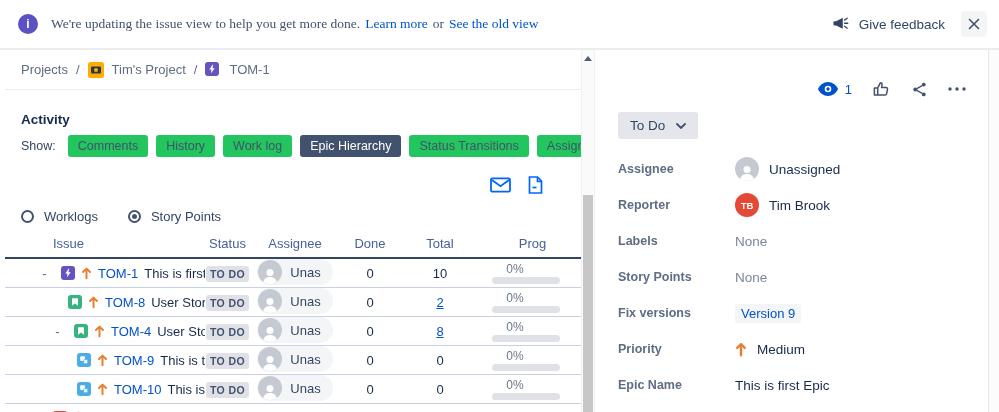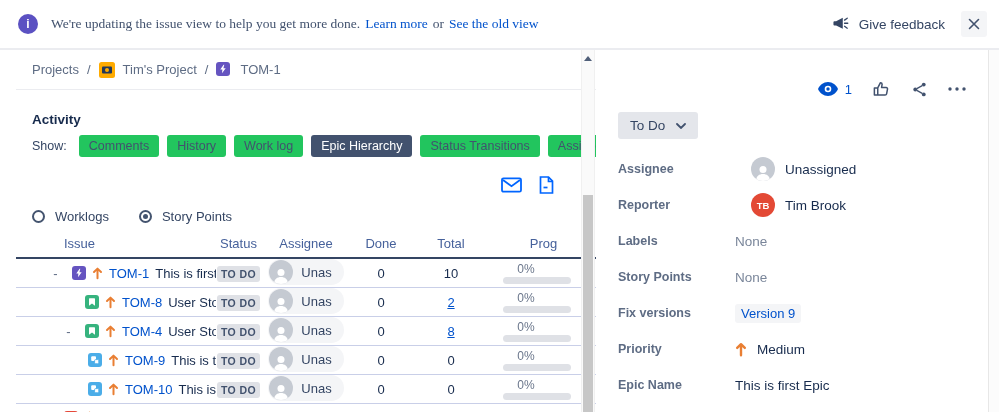--- a/index.html
+++ b/index.html
@@ -13,21 +13,21 @@
   .info-badge { width:20px; height:20px; border-radius:50%; background:#5B51C2; color:#fff; font-size:12px;
                 font-weight:700; display:flex; align-items:center; justify-content:center; }
   .banner-msg { font-size:13.5px; color:#42526E; display:flex; gap:5px;font-family:Liberation Serif, serif; }
   .link { color:#0052CC; cursor:pointer; text-decoration:none; }
   .banner-right { display:flex; align-items:center; gap:16px; padding-right:12px; }
   .give-feedback { display:flex; align-items:center; gap:9px; color:#344563; font-size:13.5px; cursor:pointer; }
   .close-btn { width:26px; height:26px; border-radius:3px; background:#F4F5F7; display:flex;
                align-items:center; justify-content:center; cursor:pointer; }
 
   
-  .left-panel { position:absolute; top:50px; left:16px; width:580px; height:362px; overflow:hidden; }
+  .left-panel { position:absolute; top:50px; left:5px; width:580px; height:362px; overflow:hidden; }
   .breadcrumb { height:40px; display:flex; align-items:center; gap:8px; padding-left:16px;
                 border-bottom:1px solid #EBECF0; font-size:13px; color:#5E6C84; }
   .crumb { color:#5E6C84; cursor:pointer; display:flex; align-items:center; gap:8px; }
   .crumb-sep { color:#5E6C84; }
   .bc-icon { display:inline-flex; width:16px; height:16px; }
 
   .activity-title { margin:22px 0 0 16px; font-size:13.5px; font-weight:700; color:#172B4D; }
   .tabs-row { display:flex; align-items:center; gap:8px; margin:8px 0 0 16px; font-size:12.5px; }
   .show-label { color:#344563; margin-right:4px; }
   .tab { background:#22c55e; color:#42526E; border-radius:3px; padding:4px 10px; cursor:pointer; white-space:nowrap; }
@@ -82,21 +82,21 @@
   .action-btn { display:inline-flex; align-items:center; cursor:pointer; }
   .watch { display:flex; align-items:center; gap:7px; color:#0052CC; font-size:13px; cursor:pointer; }
   .status-btn { display:inline-flex; align-items:center; gap:11px; background:#E4E6EB; border-radius:3px;
                 padding:6px 12px; margin:14px 0 0 18px; color:#344563; font-size:13.5px; cursor:pointer; }
   .fields { margin-top:12px; }
   .field-row { display:flex; align-items:center; height:36px; padding-left:18px; }
   .field-label { width:117px; flex:none; font-size:12.5px; font-weight:700; color:#5E6C84; }
   .field-value { display:flex; align-items:center; gap:10px; font-size:13.5px; color:#172B4D; }
   .muted { color:#7A869A; }
   .chip-link { color:#0052CC; background:#F4F5F7; border-radius:3px; padding:2px 6px; font-size:13px; cursor:pointer; }
-  .avatar-sm { width:24px; height:24px; border-radius:50%; flex:none;margin-left:16px; }
+  .avatar-sm { width:24px; height:24px; border-radius:50%; flex:none; }
   .avatar-initials { background:#E34935; color:#fff; font-size:9.5px; font-weight:700; display:flex;
                      align-items:center; justify-content:center; }
   .right-edge { position:absolute; top:50px; left:988px; width:11px; height:362px; background:#FCFCFC;
                 border-left:1px solid #E7E7E7; }
 </style>
 </head>
 <body>
 
 <div class="canvas">
 
@@ -234,21 +234,21 @@
               <span>Unas</span>
             </span></div>
           <div class="c-done">0</div>
           <div class="c-total">10</div>
           <div class="c-prog">
             <span class="prog-label">0%</span>
             <div class="prog-bar"></div>
           </div>
         </div>
         <div class="trow">
-          <div class="c-issue" style="padding-left: 63px; margin-left: 6px;">
+          <div class="c-issue" style="padding-left: 63px;">
             <span class="type-icon">
               <svg width="14" height="14" viewBox="0 0 14 14">
                 <rect width="14" height="14" rx="3" fill="#36B37E"></rect>
                 <path d="M4.6 3.2h4.8c.3 0 .6.3.6.6v7l-3-2.3-3 2.3v-7c0-.3.3-.6.6-.6z" fill="#fff"></path>
               </svg>
             </span>
             <span class="arrow-icon">
               <svg width="11" height="13" viewBox="0 0 11 13" fill="none" stroke="#E97F33" stroke-width="2" stroke-linecap="round" stroke-linejoin="round">
                 <path d="M5.5 11.3V2.2M2 5L5.5 1.6 9 5"></path>
               </svg>

